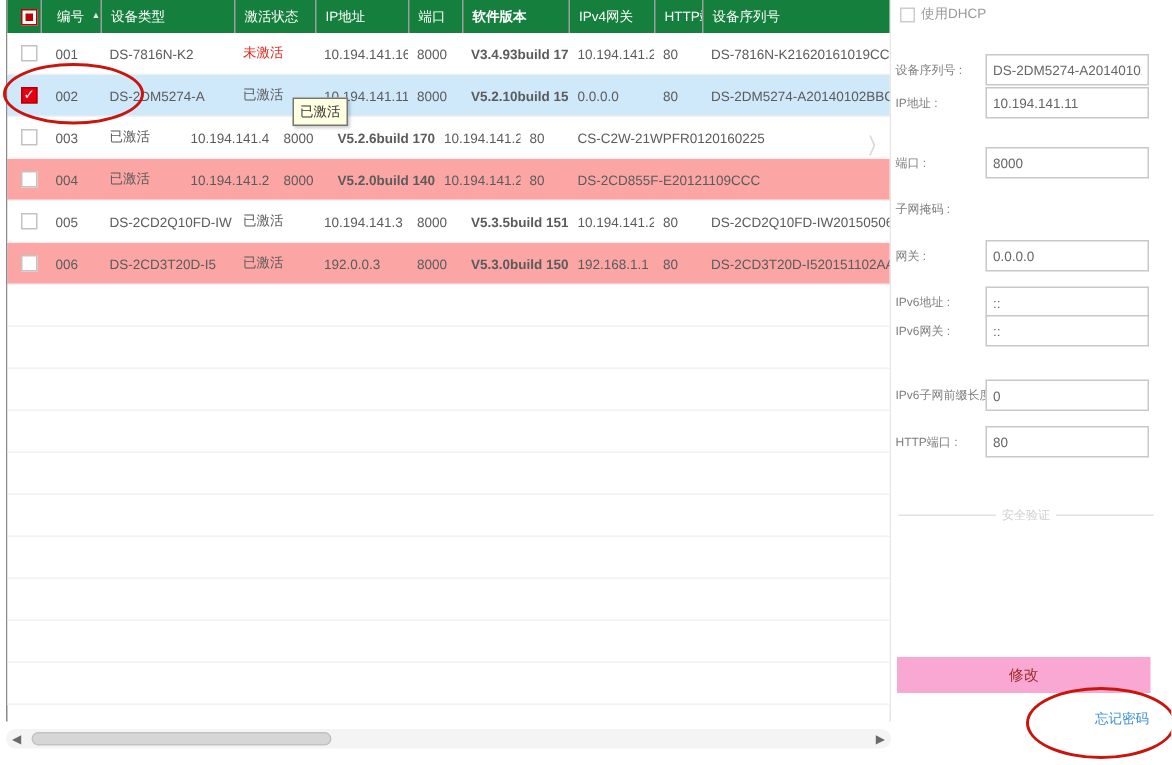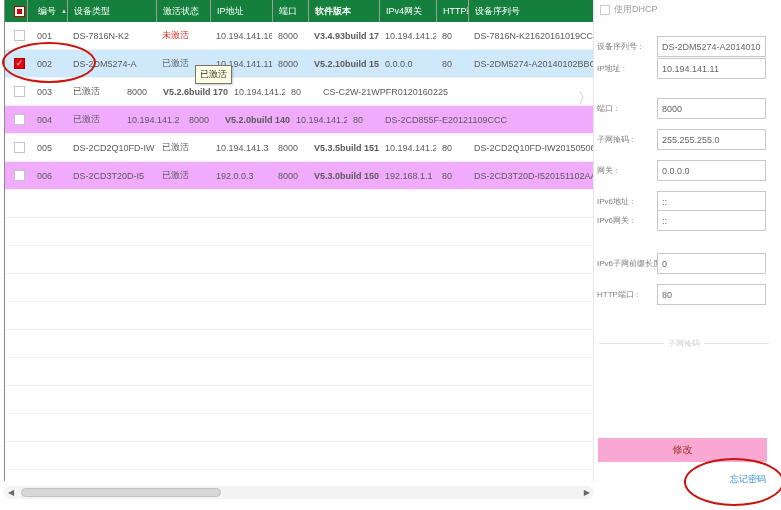--- a/index.html
+++ b/index.html
@@ -6,21 +6,21 @@
   html,body { background:#fff; }
   body { font-family:"Liberation Sans","DejaVu Sans",sans-serif; }
   .screen { position:relative; width:781px; height:510px; background:#fff; overflow:hidden; color:#5b5b5b; font-size:9px; }
 
   
   .table-wrap { position:absolute; left:4px; top:0; width:590px; height:481px; border-left:1px solid #8a8a8a; border-right:1px solid #e6e6e6; background:#fff; }
   .thead { display:flex; height:22px; background:#15803d; color:#fff; align-items:center; }
   .hcell { height:100%; display:flex; align-items:center; padding-left:6px; white-space:nowrap; overflow:hidden; border-left:1px solid #9d9d9d; }
   .hcell:first-child { border-left:none; }
   .trow { display:flex; height:28px; align-items:center; border-bottom:1px solid #f1f1f1; background:#fff; }
-  .trow.alt { background:#f0abfc; }
+  .trow.alt { background:#fca5a5; }
   .trow.selected { background:#cfe8fa; }
   .trow.empty { height:28px; background:#fff; }
   .tcell { height:100%; display:flex; align-items:center; padding-left:6px; white-space:nowrap; overflow:hidden; }
   .col-cb   { width:22px; padding-left:0; justify-content:flex-start; }
   .col-no   { width:40px; padding-left:10px; }
   .col-type { width:89px; }
   .col-status { width:54px; }
   .col-ip   { width:62px;align-items:center; }
   .col-port { width:36px; }
   .col-fw   { width:71px;font-weight:bold; }
@@ -135,20 +135,21 @@
       <div class="tcell col-gw">0.0.0.0</div>
       <div class="tcell col-http">80</div>
       <div class="tcell col-sn">DS-2DM5274-A20140102BBCH</div>
     </div>
         <div class="trow">
       <div class="tcell col-cb">
             <span class="cb"></span>
           </div>
       <div class="tcell col-no">003</div>
       <div class="tcell col-status">已激活</div>
+      <div class="tcell col-ip">10.194.141.4</div>
       <div class="tcell col-port">8000</div>
       <div class="tcell col-fw">V5.2.6build 1701...</div>
       <div class="tcell col-gw">10.194.141.254</div>
       <div class="tcell col-http">80</div>
       <div class="tcell col-sn">CS-C2W-21WPFR0120160225</div>
     </div>
         <div class="trow alt">
       <div class="tcell col-cb">
             <span class="cb"></span>
           </div>
@@ -226,21 +227,20 @@
         <div class="frow" style="top: 58px;">
       <span class="flabel">IP地址 :</span>
       <input class="finput" type="text" value="10.194.141.11" style="">
     </div>
         <div class="frow" style="top: 98px;">
       <span class="flabel">端口 :</span>
       <input class="finput" type="text" value="8000" style="">
     </div>
         <div class="frow" style="top: 129px;">
       <span class="flabel">子网掩码 :</span>
-      <input class="finput" type="text" value="255.255.255.0" style="">
     </div>
         <div class="frow" style="top: 160px;">
       <span class="flabel">网关 :</span>
       <input class="finput" type="text" value="0.0.0.0" style="">
     </div>
         <div class="frow" style="top: 191px;">
       <span class="flabel">IPv6地址 :</span>
       <input class="finput" type="text" value="::" style="">
     </div>
         <div class="frow" style="top: 210px;">
@@ -251,21 +251,21 @@
       <span class="flabel">IPv6子网前缀长度 :</span>
       <input class="finput" type="text" value="0" style="">
     </div>
         <div class="frow" style="top: 284px;">
       <span class="flabel">HTTP端口 :</span>
       <input class="finput" type="text" value="80" style="">
     </div>
       </div>
 
     <div class="divider">
-        <span>子网掩码</span>
+        <span>安全验证</span>
       </div>
 
 
     <button class="modify-btn">修改</button>
     <a class="forgot" href="#">忘记密码</a>
   </div>
 
   <div class="annot annot1"></div>
   <div class="annot annot2"></div>
 

